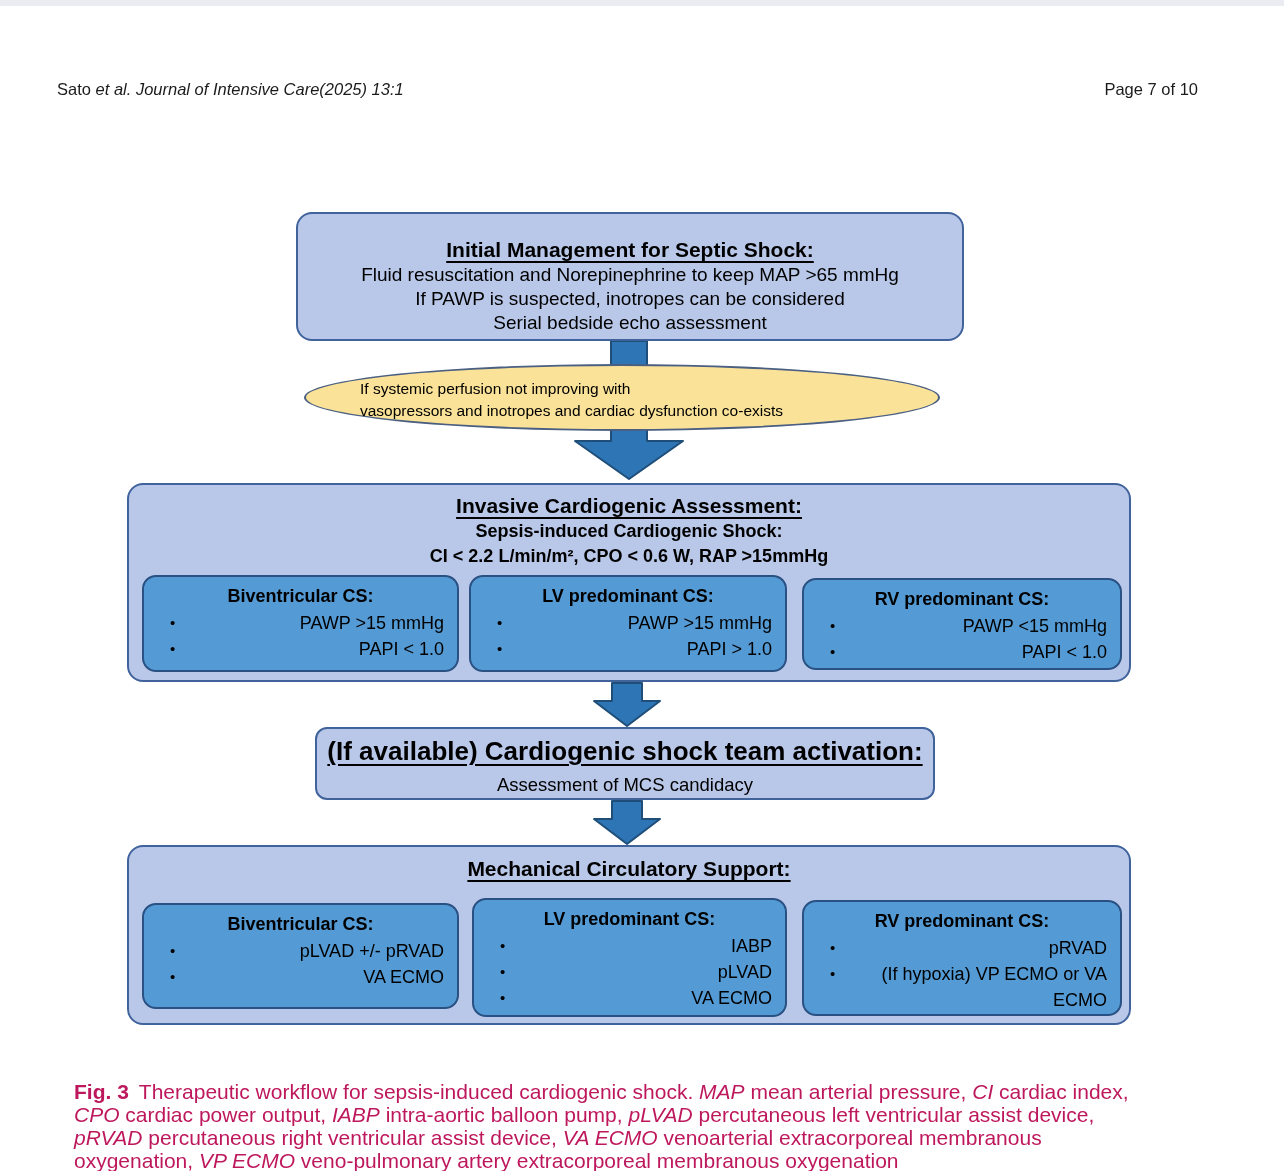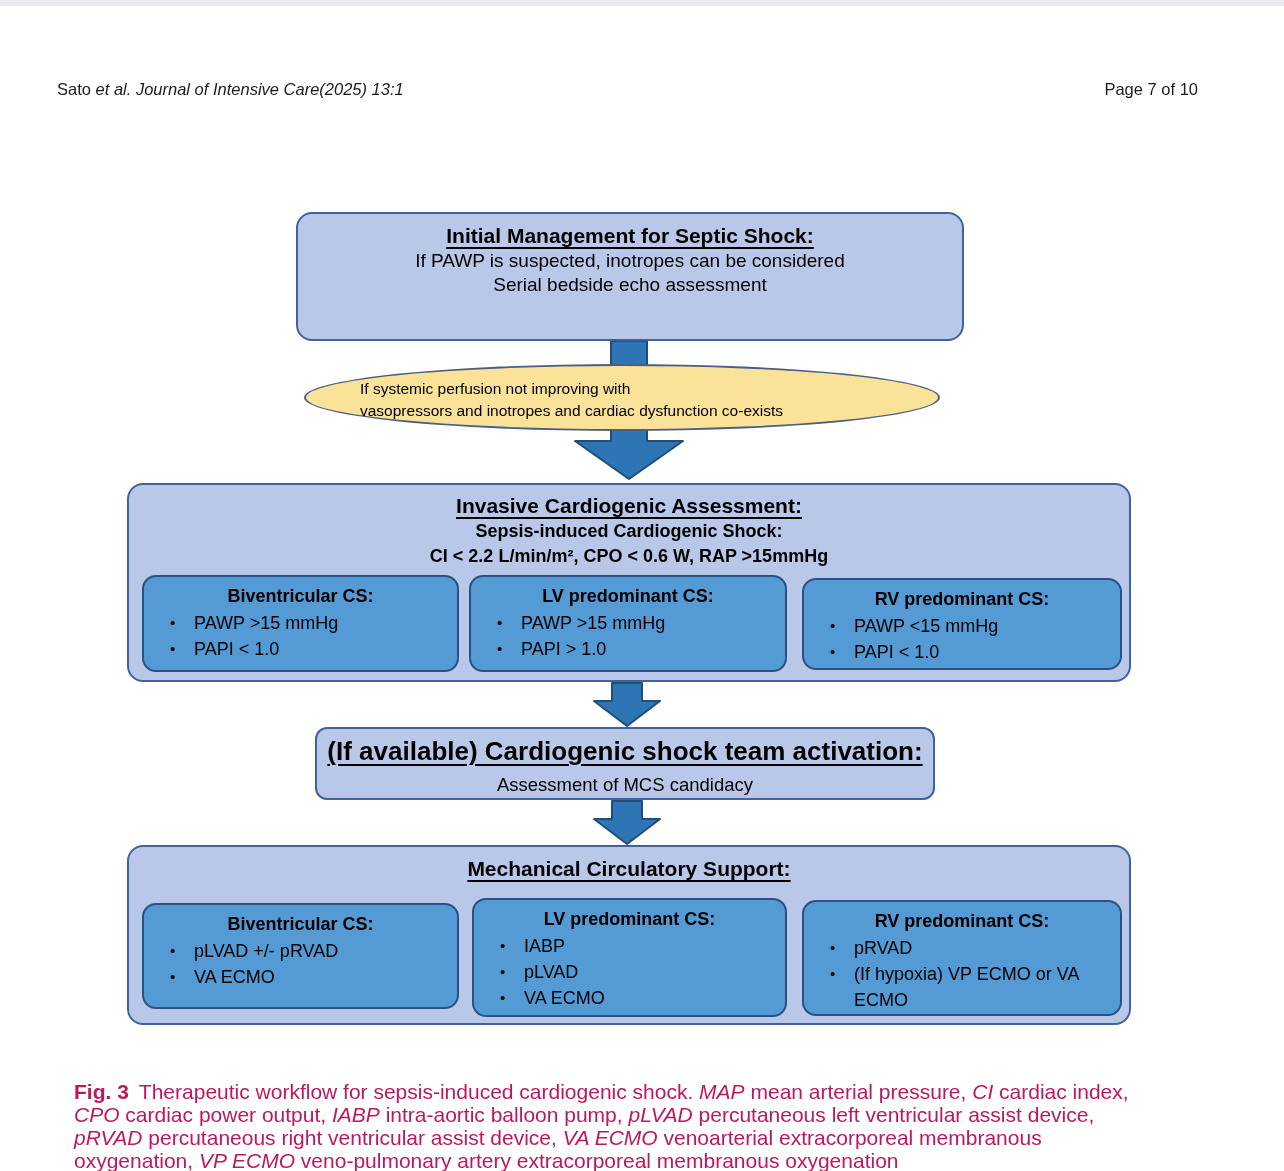--- a/index.html
+++ b/index.html
@@ -42,22 +42,22 @@
     font-weight:normal;font-size:15.5px;line-height:21.5px;
   }
   .u{text-decoration:underline;text-decoration-thickness:2px;text-underline-offset:3.5px;}
   .t-lg{font-weight:bold;font-size:21px;line-height:26px;}
   .t-md{font-weight:bold;font-size:18px;line-height:25px;}
   .body-line{font-size:19px;line-height:24px;}
   .team-line{font-size:18.5px;line-height:26px;margin-top:8px;}
   .sub-title{font-weight:bold;font-size:18px;line-height:22px;padding-top:8px;margin-bottom:3px;}
   .brow{display:flex;text-align:left;font-size:18px;line-height:26px;padding-left:26px;}
   .brow .dot{flex:0 0 24px;width:24px;font-size:15px;}
-  .brow .btxt{flex:1;padding-right:4px;}
-  #box-initial{left:296px;top:212px;width:668px;height:129px;padding-top:9px;}
+  .brow .btxt{flex:1;padding-right:13px;text-align:right;}
+  #box-initial{left:296px;top:212px;width:668px;height:129px;padding-top:23px;}
   #box-invasive{left:127px;top:483px;width:1004px;height:199px;padding-top:8px;}
   #box-team{left:315px;top:727px;width:620px;height:73px;border-radius:12px;padding-top:9px;}
   #box-team .t-lg{font-size:26px;}
   #box-mcs{left:127px;top:845px;width:1004px;height:180px;padding-top:9px;}
   #inv-sub-a{left:13px;top:90px;width:317px;height:97px;}
   #inv-sub-b{left:340px;top:90px;width:318px;height:97px;}
   #inv-sub-c{left:673px;top:93px;width:320px;height:92px;}
   #mcs-sub-a{left:13px;top:56px;width:317px;height:106px;}
   #mcs-sub-b{left:343px;top:51px;width:315px;height:119px;}
   #mcs-sub-c{left:673px;top:53px;width:320px;height:116px;}
@@ -82,20 +82,21 @@
 </div>
 
 <svg id="arrows" width="1284" height="1171" viewBox="0 0 1284 1171">
   <polygon class="arrow" points="611,341 647,341 647,441 683,441 629,479 575,441 611,441"></polygon>
   <polygon class="arrow" points="612,683 642,683 642,701 660,701 627,726 594,701 612,701"></polygon>
   <polygon class="arrow" points="612,801 642,801 642,819 660,819 627,844 594,819 612,819"></polygon>
 </svg>
 
 <div class="box" id="box-initial">
   <div class="t-lg"><span class="u">Initial Management for Septic Shock:</span></div>
+  <div class="body-line">Fluid resuscitation and Norepinephrine to keep MAP &gt;65 mmHg</div>
   <div class="body-line">If PAWP is suspected, inotropes can be considered</div>
   <div class="body-line">Serial bedside echo assessment</div>
 </div>
 
 <div class="ellipse">
   <div>If systemic perfusion not improving with</div>
   <div>vasopressors and inotropes and cardiac dysfunction co-exists</div>
 </div>
 
 <div class="box" id="box-invasive">

